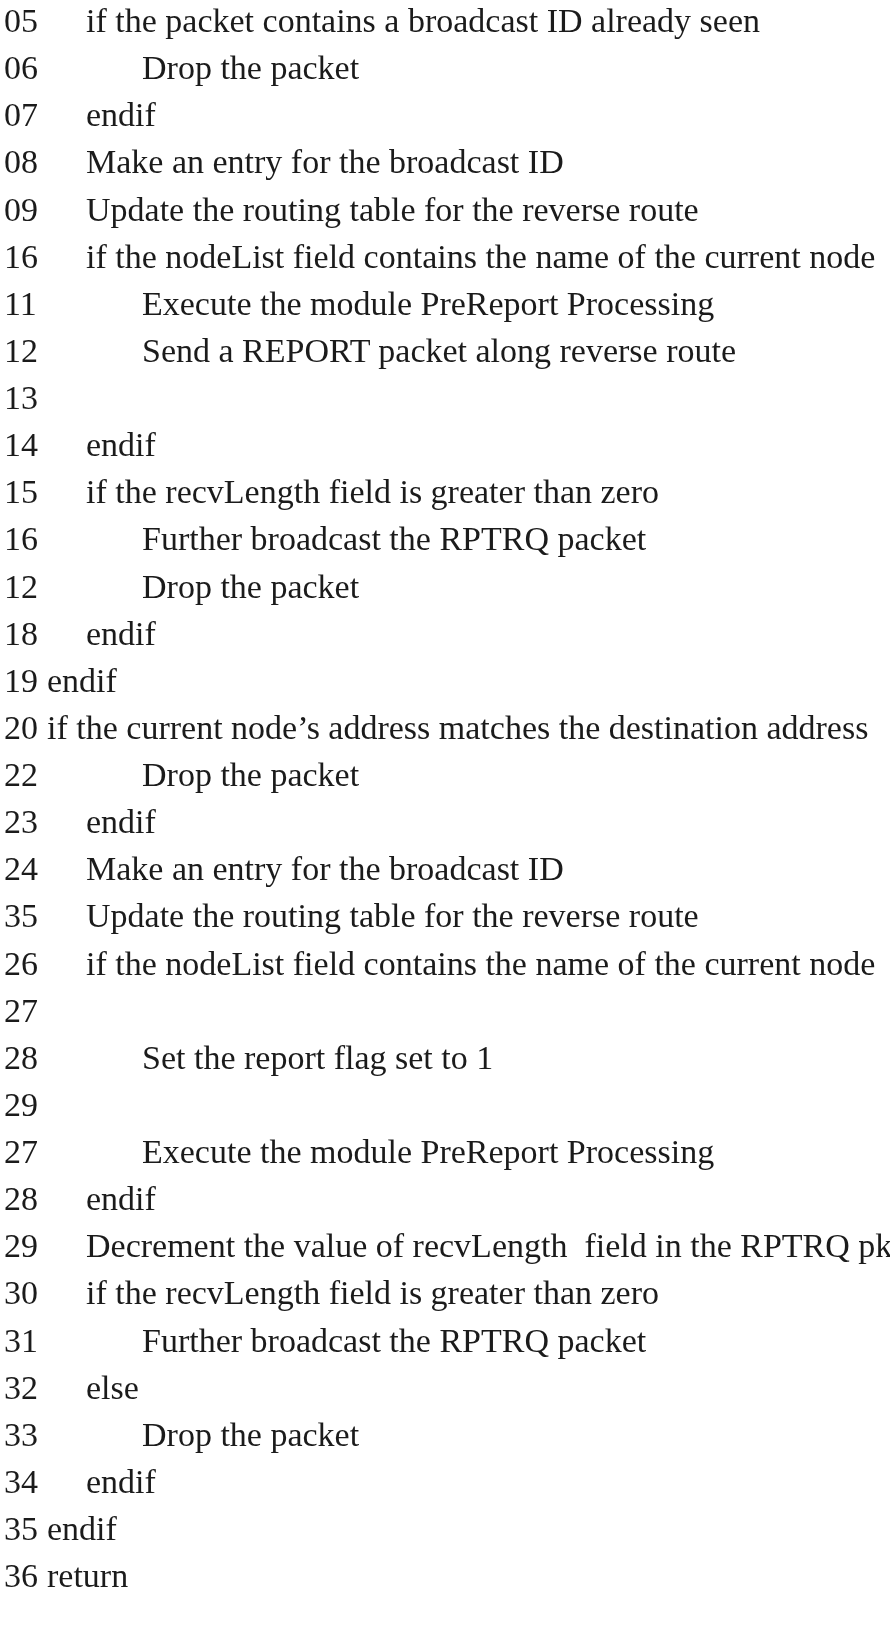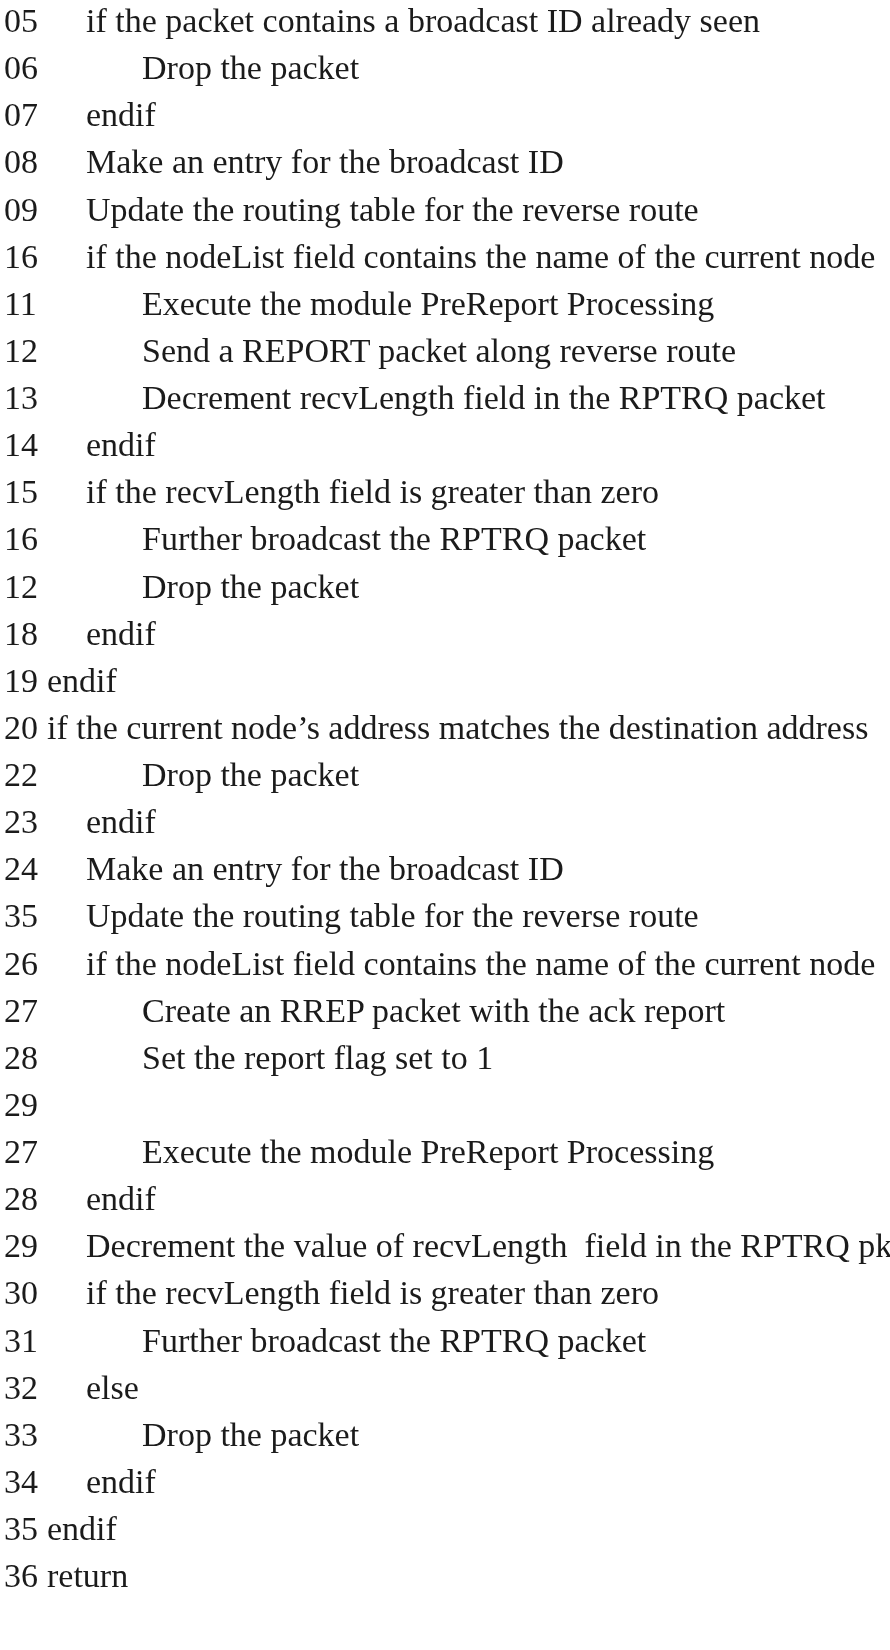--- a/index.html
+++ b/index.html
@@ -51,34 +51,34 @@
 <div class="page">
   <div class="listing" id="listing">
       <div class="line"><span class="num">05</span><span class="content ind1"><span class="kw">if</span><span> the packet contains a broadcast ID already seen</span></span></div>
       <div class="line"><span class="num">06</span><span class="content ind2"><span>Drop the packet</span></span></div>
       <div class="line"><span class="num">07</span><span class="content ind1"><span class="kw">endif</span></span></div>
       <div class="line"><span class="num">08</span><span class="content ind1"><span>Make an entry for the broadcast ID</span></span></div>
       <div class="line"><span class="num">09</span><span class="content ind1"><span>Update the routing table for the reverse route</span></span></div>
       <div class="line"><span class="num">16</span><span class="content ind1"><span class="kw">if</span><span> the nodeList field contains the name of the current node</span></span></div>
       <div class="line"><span class="num">11</span><span class="content ind2"><span>Execute the module PreReport Processing</span></span></div>
       <div class="line"><span class="num">12</span><span class="content ind2"><span>Send a REPORT packet along reverse route</span></span></div>
-      <div class="line"><span class="num">13</span><span class="content ind2"><span>Decrement recvLength field in the RPTRQ packet</span></span></div>
+      <div class="line"><span class="num">13</span></div>
       <div class="line"><span class="num">14</span><span class="content ind1"><span class="kw">endif</span></span></div>
       <div class="line"><span class="num">15</span><span class="content ind1"><span class="kw">if</span><span> the recvLength field is greater than zero</span></span></div>
       <div class="line"><span class="num">16</span><span class="content ind2"><span>Further broadcast the RPTRQ packet</span></span></div>
       <div class="line"><span class="num">12</span><span class="content ind2"><span>Drop the packet</span></span></div>
       <div class="line"><span class="num">18</span><span class="content ind1"><span class="kw">endif</span></span></div>
       <div class="line"><span class="num">19</span><span class="content ind0"><span class="kw">endif</span></span></div>
       <div class="line"><span class="num">20</span><span class="content ind0"><span class="kw">if</span><span> the current node’s address matches the destination address</span></span></div>
       <div class="line"><span class="num">22</span><span class="content ind2"><span>Drop the packet</span></span></div>
       <div class="line"><span class="num">23</span><span class="content ind1"><span class="kw">endif</span></span></div>
       <div class="line"><span class="num">24</span><span class="content ind1"><span>Make an entry for the broadcast ID</span></span></div>
       <div class="line"><span class="num">35</span><span class="content ind1"><span>Update the routing table for the reverse route</span></span></div>
       <div class="line"><span class="num">26</span><span class="content ind1"><span class="kw">if</span><span> the nodeList field contains the name of the current node</span></span></div>
-      <div class="line"><span class="num">27</span><span class="content ind2"><span>Create an RREP packet with the ack report</span></span></div>
+      <div class="line"><span class="num">27</span></div>
       <div class="line"><span class="num">28</span><span class="content ind2"><span>Set the report flag set to 1</span></span></div>
       <div class="line"><span class="num">29</span></div>
       <div class="line"><span class="num">27</span><span class="content ind2"><span>Execute the module PreReport Processing</span></span></div>
       <div class="line"><span class="num">28</span><span class="content ind1"><span class="kw">endif</span></span></div>
       <div class="line"><span class="num">29</span><span class="content ind1"><span>Decrement the value of recvLength  field in the RPTRQ pkt</span></span></div>
       <div class="line"><span class="num">30</span><span class="content ind1"><span class="kw">if</span><span> the recvLength field is greater than zero</span></span></div>
       <div class="line"><span class="num">31</span><span class="content ind2"><span>Further broadcast the RPTRQ packet</span></span></div>
       <div class="line"><span class="num">32</span><span class="content ind1"><span class="kw">else</span></span></div>
       <div class="line"><span class="num">33</span><span class="content ind2"><span>Drop the packet</span></span></div>
       <div class="line"><span class="num">34</span><span class="content ind1"><span class="kw">endif</span></span></div>

